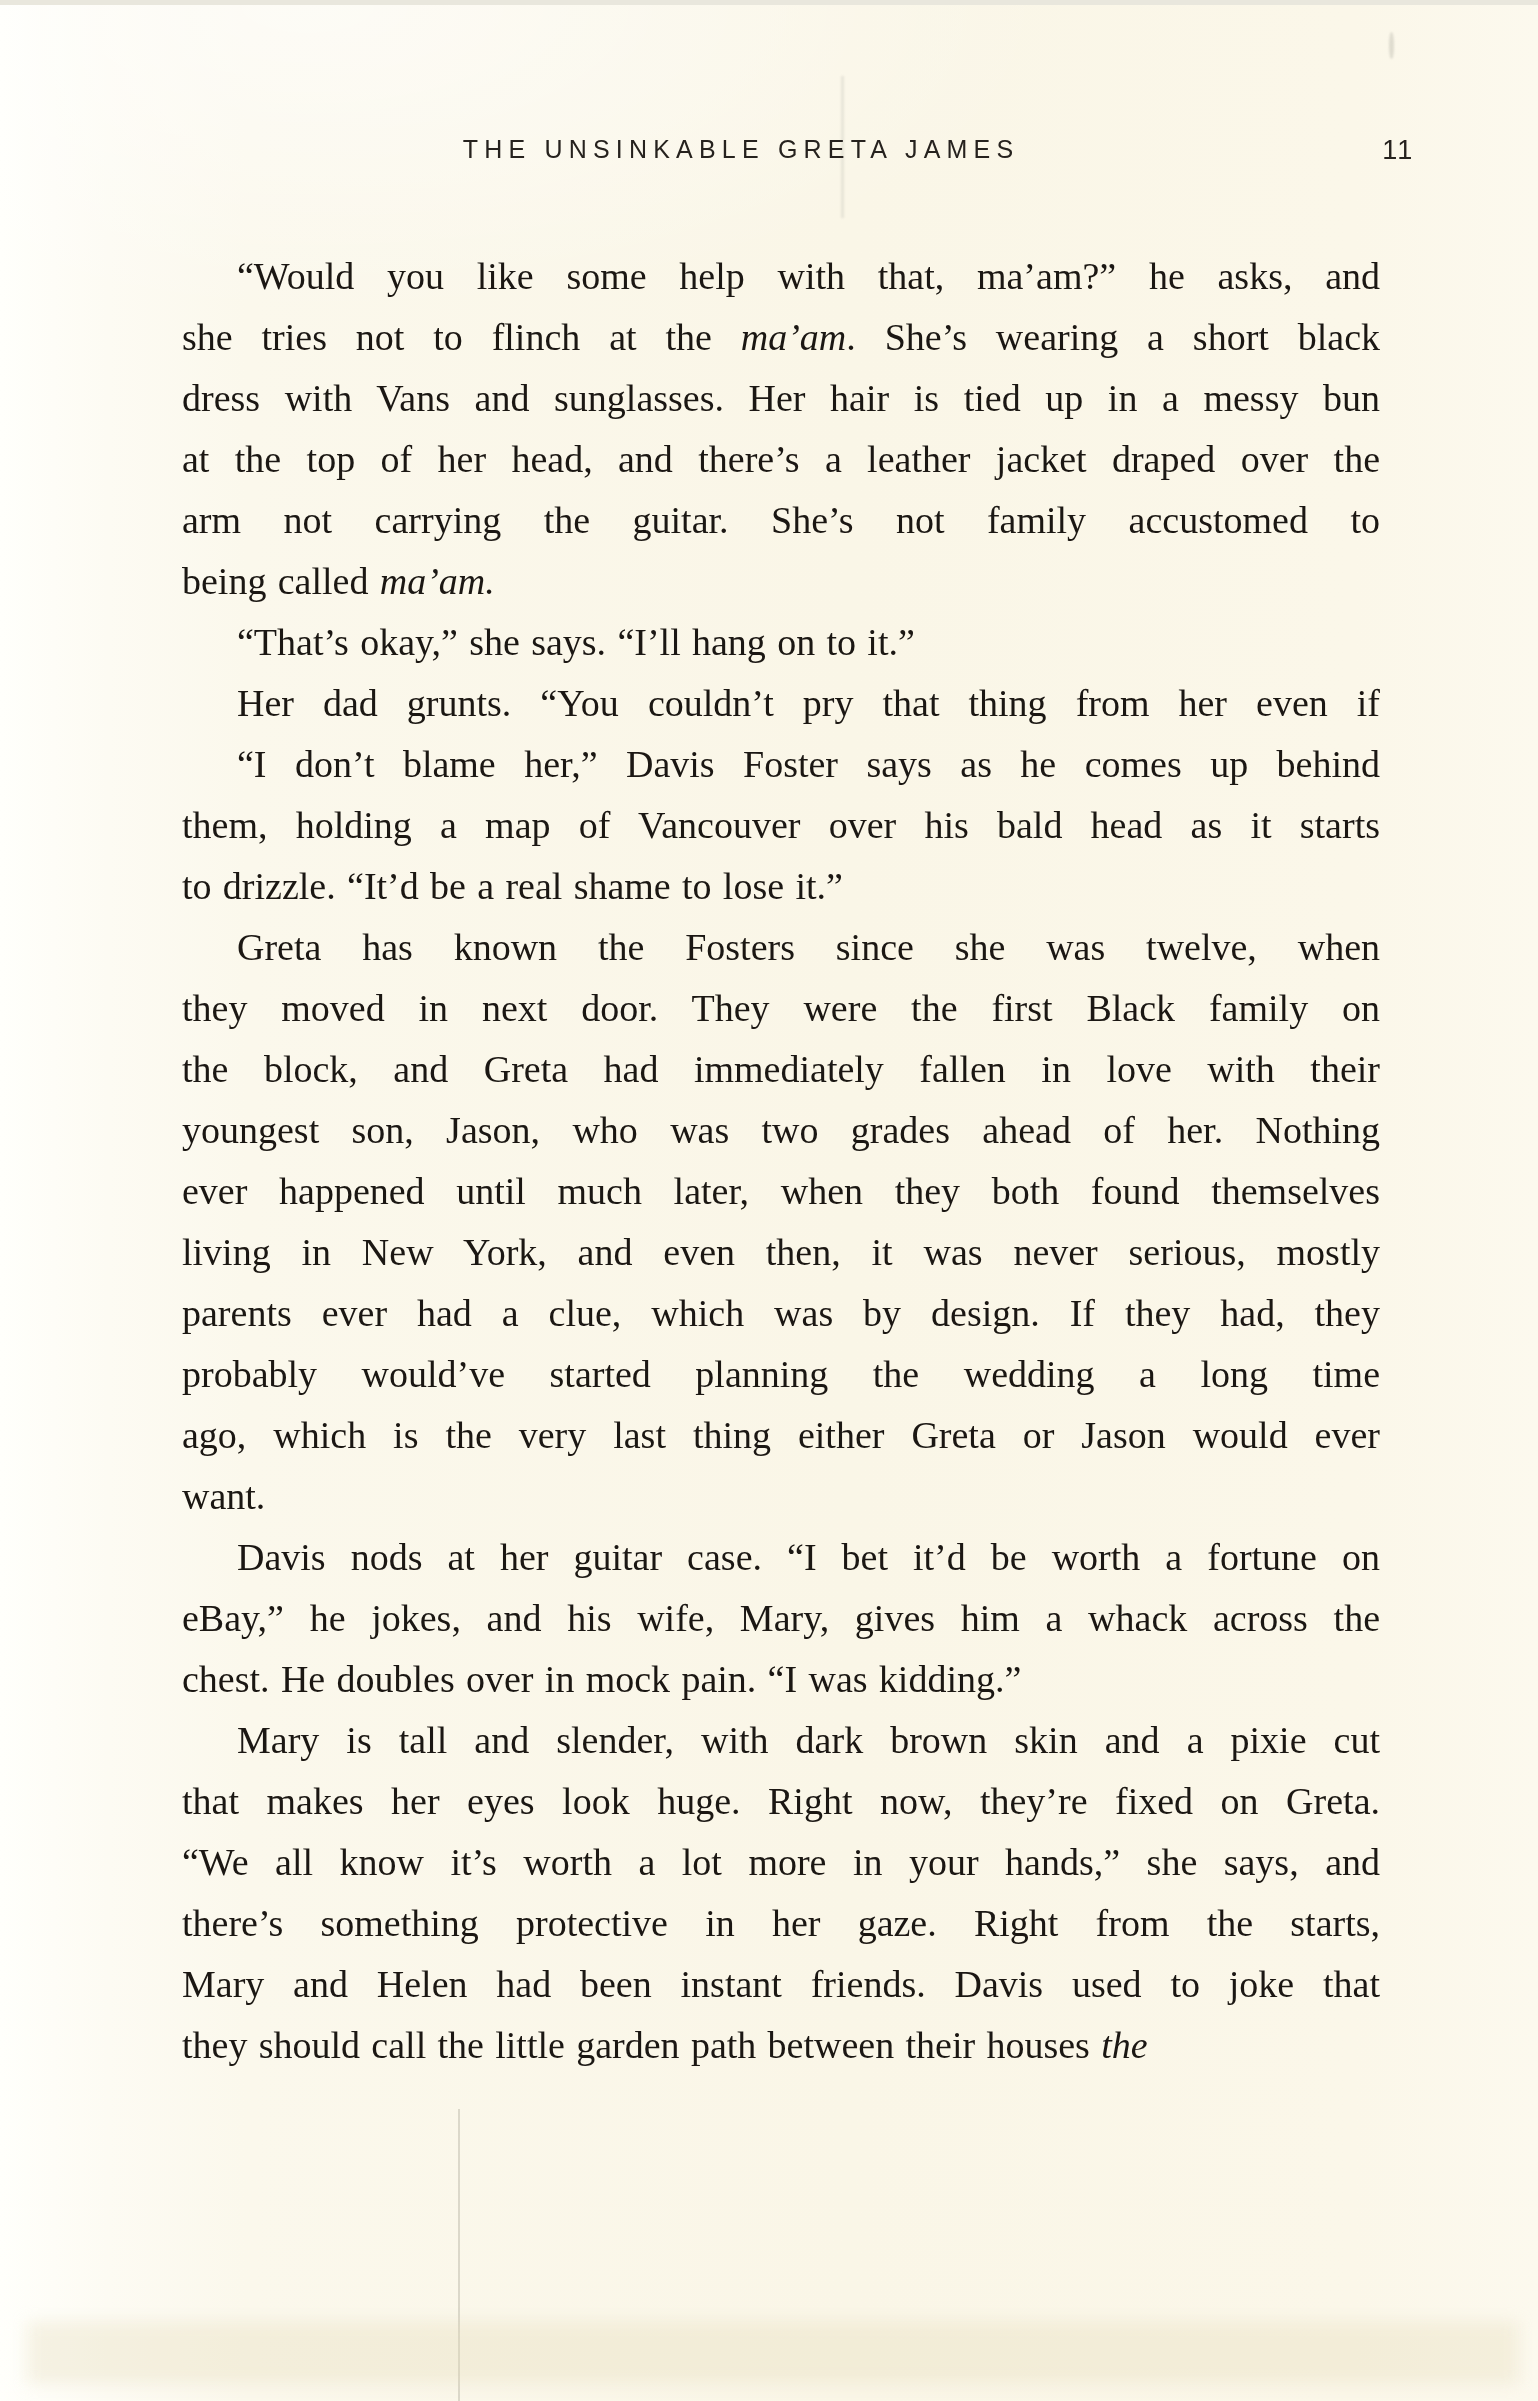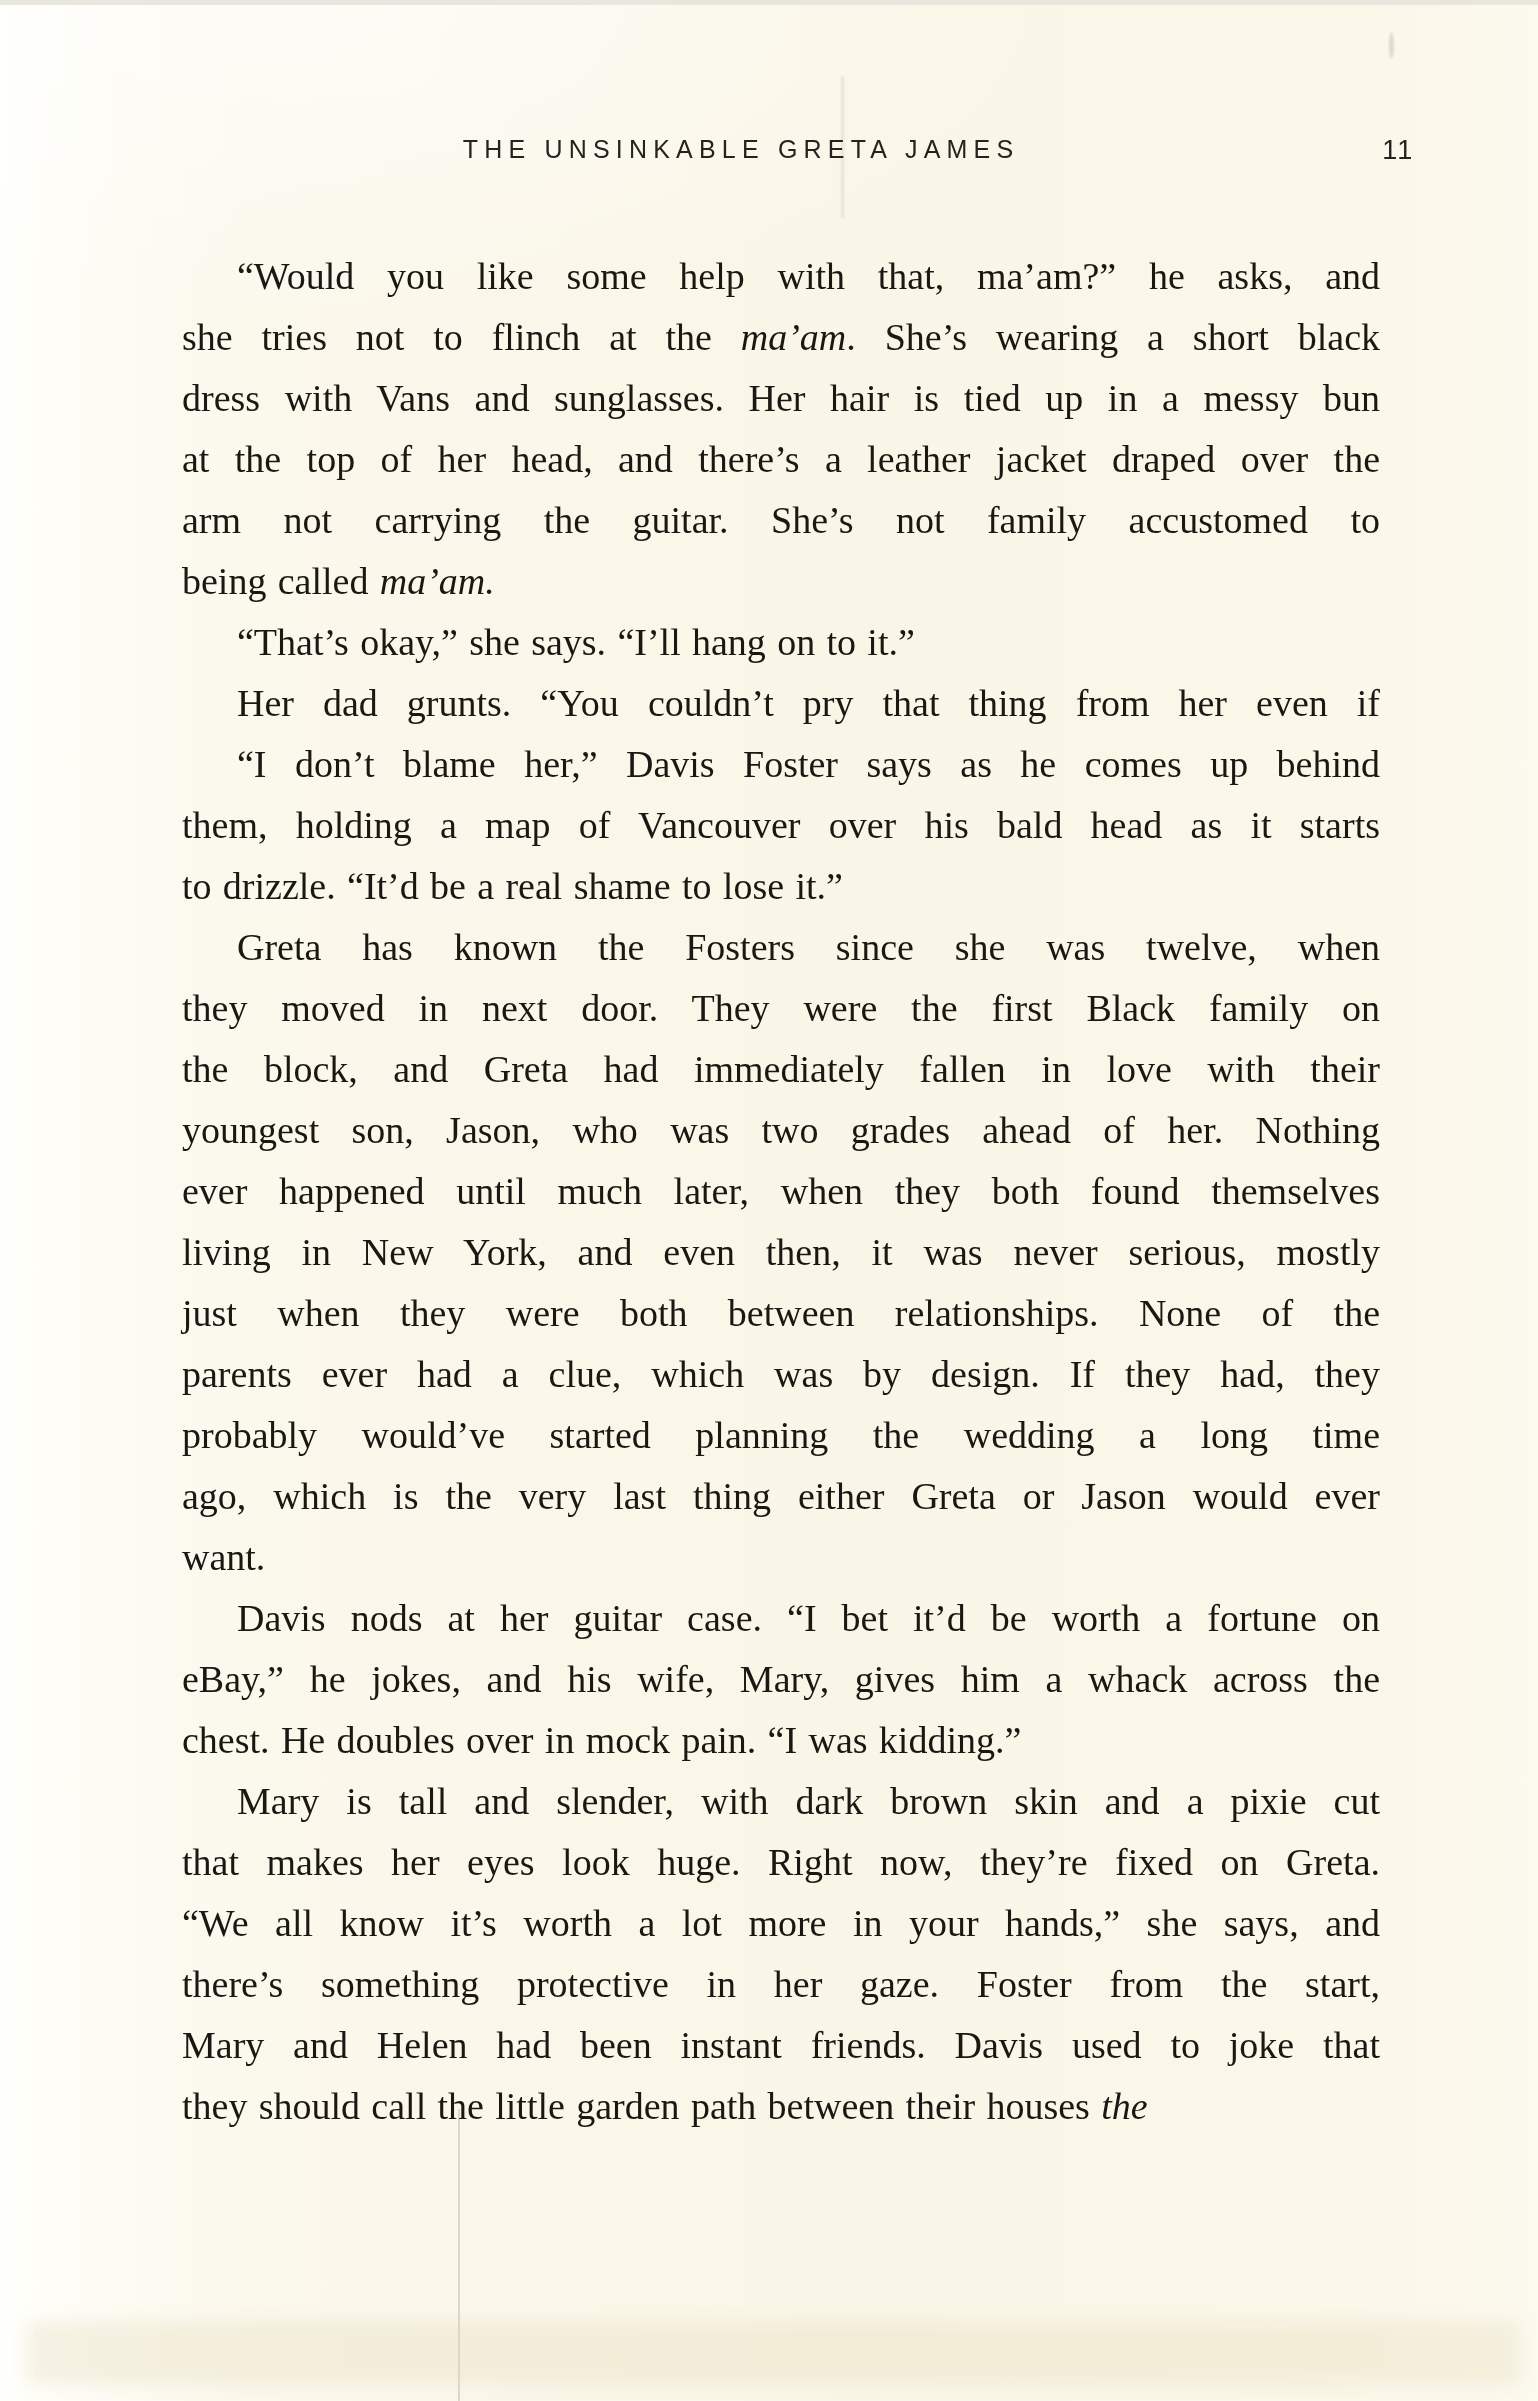--- a/index.html
+++ b/index.html
@@ -84,29 +84,28 @@
       <div class="line indent"><span>Her dad grunts. “You couldn’t pry that thing from her even if</span></div>
       <div class="line indent"><span>“I don’t blame her,” Davis Foster says as he comes up behind</span></div>
       <div class="line"><span>them, holding a map of Vancouver over his bald head as it starts</span></div>
       <div class="line para-end"><span>to drizzle. “It’d be a real shame to lose it.”</span></div>
       <div class="line indent"><span>Greta has known the Fosters since she was twelve, when</span></div>
       <div class="line"><span>they moved in next door. They were the first Black family on</span></div>
       <div class="line"><span>the block, and Greta had immediately fallen in love with their</span></div>
       <div class="line"><span>youngest son, Jason, who was two grades ahead of her. Nothing</span></div>
       <div class="line"><span>ever happened until much later, when they both found themselves</span></div>
       <div class="line"><span>living in New York, and even then, it was never serious, mostly</span></div>
-      <div class="line"><span>just when they were both between relationships. None of the</span></div>
       <div class="line"><span>parents ever had a clue, which was by design. If they had, they</span></div>
       <div class="line"><span>probably would’ve started planning the wedding a long time</span></div>
       <div class="line"><span>ago, which is the very last thing either Greta or Jason would ever</span></div>
       <div class="line para-end"><span>want.</span></div>
       <div class="line indent"><span>Davis nods at her guitar case. “I bet it’d be worth a fortune on</span></div>
       <div class="line"><span>eBay,” he jokes, and his wife, Mary, gives him a whack across the</span></div>
       <div class="line para-end"><span>chest. He doubles over in mock pain. “I was kidding.”</span></div>
       <div class="line indent"><span>Mary is tall and slender, with dark brown skin and a pixie cut</span></div>
       <div class="line"><span>that makes her eyes look huge. Right now, they’re fixed on Greta.</span></div>
       <div class="line"><span>“We all know it’s worth a lot more in your hands,” she says, and</span></div>
-      <div class="line"><span>there’s something protective in her gaze. Foster from the start,</span></div>
+      <div class="line"><span>there’s something protective in her gaze. Right from the starts,</span></div>
       <div class="line"><span>Mary and Helen had been instant friends. Davis used to joke that</span></div>
       <div class="line para-end"><span>they should call the little garden path between their houses </span><span class="it">the</span></div>
     </div>
 </div>
 
 
 </body></html>

